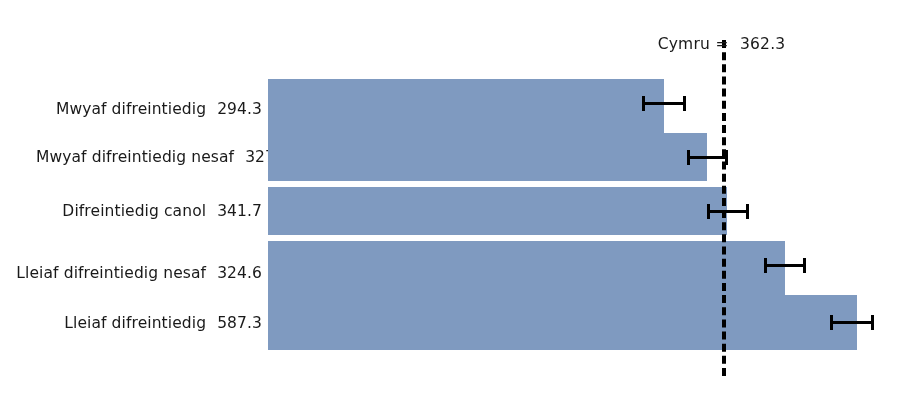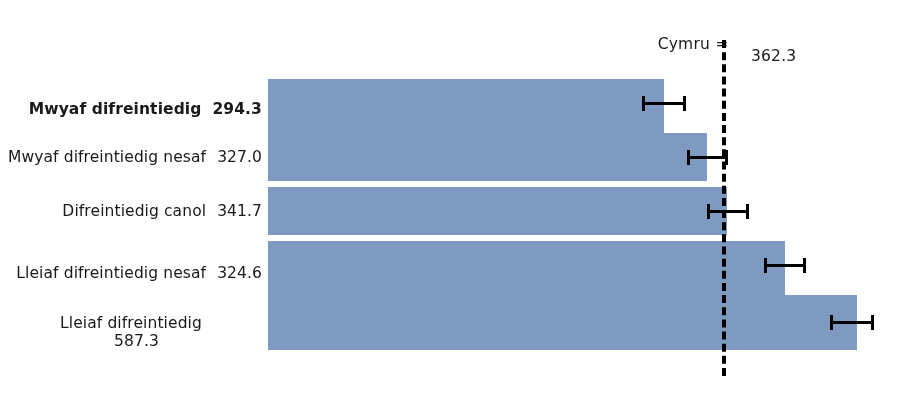--- a/index.html
+++ b/index.html
@@ -29,21 +29,21 @@
     height: 24px;
     line-height: 24px;
     white-space: nowrap;
     font-size: 15.5px;
     color: #1a1a1a;
     letter-spacing: 0.2px;
     z-index: 4;
   }
   .ref-label   { position: absolute; right: 100%; padding-right: 12px; }
   .ref-equals  { position: absolute; left: 0; transform: translateX(-50%); }
-  .ref-value   { position: absolute; left: 15px; padding-left: 14px; margin-top: 12px; }
+  .ref-value   { position: absolute; left: 4px; padding-left: 14px; }
 
   
   .ref-line {
     position: absolute;
     width: 0;
     border-left: 4px dashed #000000;
     z-index: 3;
   }
 
   
@@ -113,34 +113,34 @@
 
   <div class="ref-line" id="ref-line" style="left: 722px; top: 40px; height: 336px;"></div>
 
   <div class="ref-annotation" id="ref-annotation" style="left: 722px;">
     <span class="ref-label">Cymru</span>
     <span class="ref-equals">=</span>
     <span class="ref-value">362.3</span>
   </div>
 
   <div id="rows-container">
-      <div class="row" style="top: 79px; height: 60px; font-weight: bold;">
+      <div class="row" style="top: 79px; height: 60px;">
         <div class="row-label-group" style="left: 0px; width: 262px;">
           <span class="row-label">Mwyaf difreintiedig</span>
           <span class="row-value">294.3</span>
         </div>
         <div class="bar" style="left: 268px; width: 396px; background: rgb(127, 154, 192);"></div>
         <div class="errbar" style="left: 642px; width: 44px; top: 0px; height: 48px;">
           <div class="errbar-line"></div>
           <div class="errbar-cap left"></div>
           <div class="errbar-cap right"></div>
         </div>
       </div>
       <div class="row" style="top: 133px; height: 48px;">
-        <div class="row-label-group" style="left: 0px; width: 262px;">
+        <div class="row-label-group" style="left: 0px; width: 262px; padding-left: 28px;">
           <span class="row-label">Mwyaf difreintiedig nesaf</span>
           <span class="row-value">327.0</span>
         </div>
         <div class="bar" style="left: 268px; width: 439px; background: rgb(127, 154, 192);"></div>
         <div class="errbar" style="left: 687px; width: 41px; top: 0px; height: 48px;">
           <div class="errbar-line"></div>
           <div class="errbar-cap left"></div>
           <div class="errbar-cap right"></div>
         </div>
       </div>
@@ -162,21 +162,21 @@
           <span class="row-value">324.6</span>
         </div>
         <div class="bar" style="left: 268px; width: 517px; background: rgb(127, 154, 192);"></div>
         <div class="errbar" style="left: 764px; width: 42px; top: 0px; height: 48px;">
           <div class="errbar-line"></div>
           <div class="errbar-cap left"></div>
           <div class="errbar-cap right"></div>
         </div>
       </div>
       <div class="row" style="top: 295px; height: 55px;">
-        <div class="row-label-group" style="left: 0px; width: 262px; flex-direction: column;">
+        <div class="row-label-group" style="left: 0px; width: 262px;">
           <span class="row-label">Lleiaf difreintiedig</span>
           <span class="row-value">587.3</span>
         </div>
         <div class="bar" style="left: 268px; width: 589px; background: rgb(127, 154, 192);"></div>
         <div class="errbar" style="left: 830px; width: 44px; top: 0px; height: 55px;">
           <div class="errbar-line"></div>
           <div class="errbar-cap left"></div>
           <div class="errbar-cap right"></div>
         </div>
       </div>

